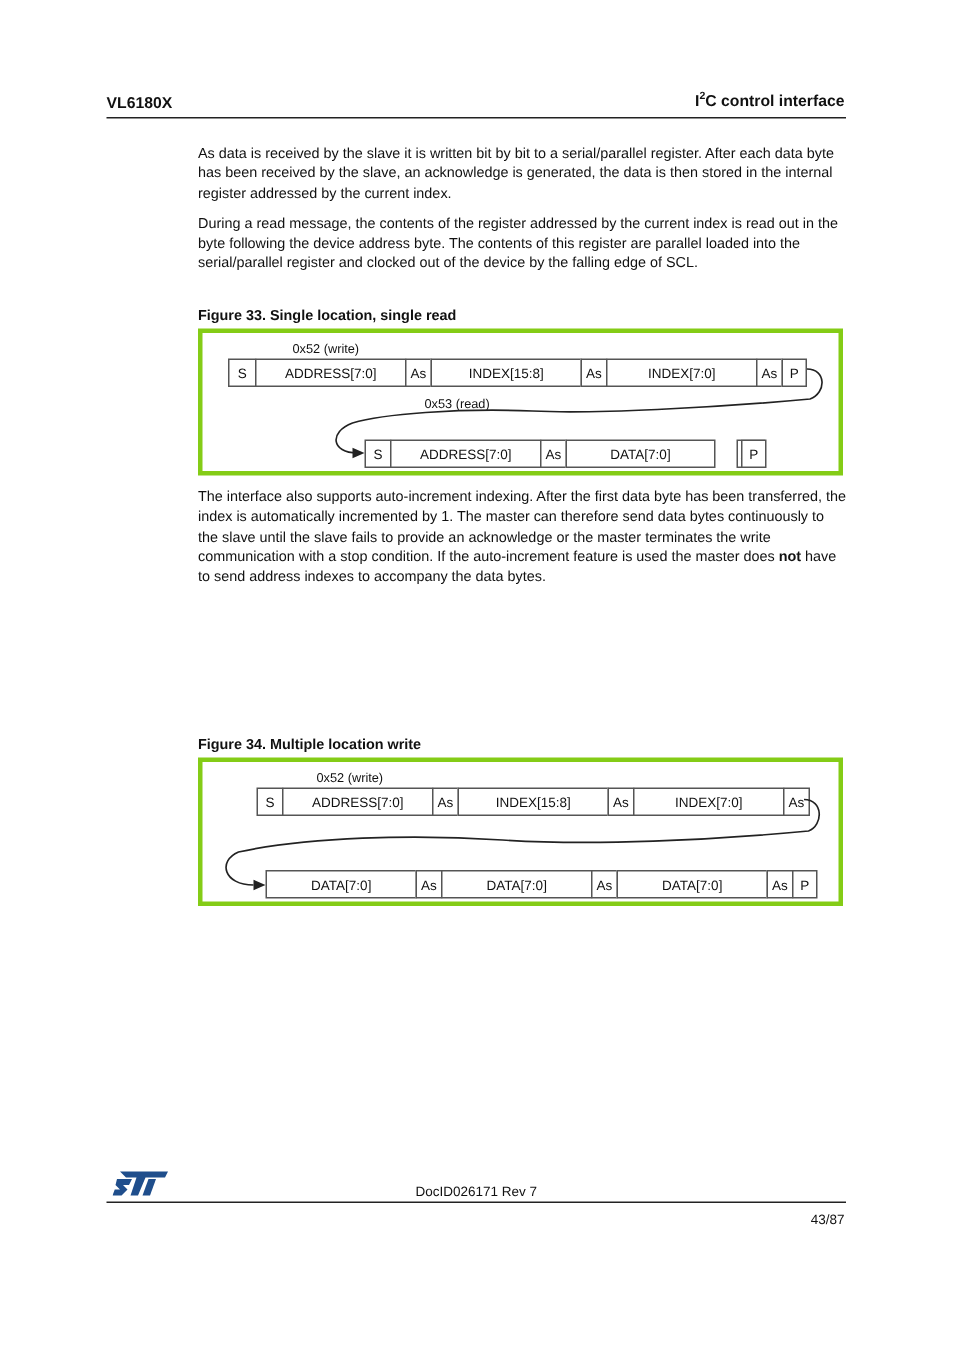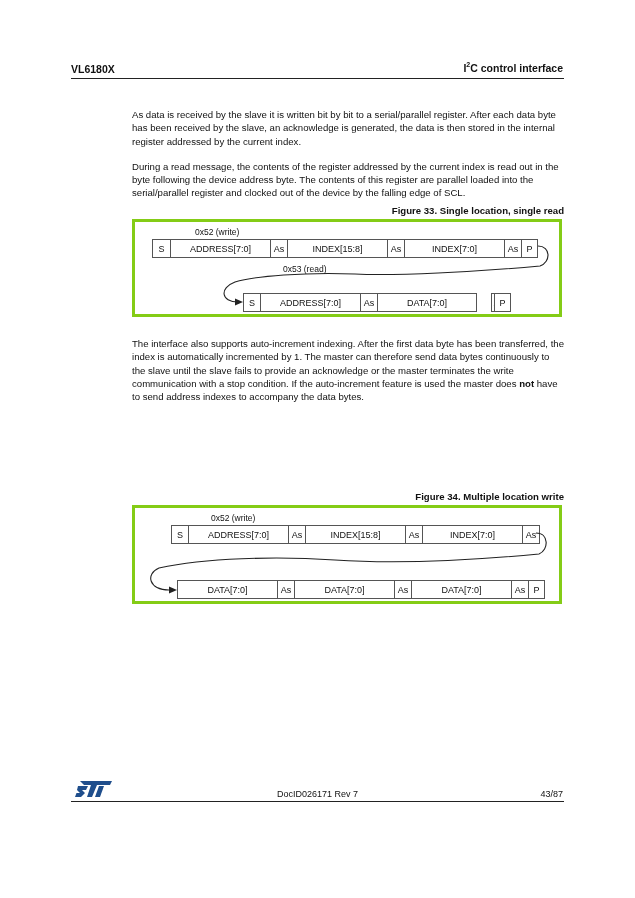--- a/index.html
+++ b/index.html
@@ -3,29 +3,29 @@
 <meta charset="utf-8">
 <style>
   html, body { margin: 0; padding: 0; background: #ffffff; }
   body { width: 635px; height: 898px; position: relative; overflow: hidden;
          font-family: "Liberation Sans", sans-serif; color: #111; }
   .hdr-left { position: absolute; left: 71px; top: 63px; font-size: 10.5px; font-weight: bold; text-align: center; }
   .hdr-right { position: absolute; right: 72px; top: 61px; font-size: 10.5px; font-weight: bold; }
   .hdr-right sup { font-size: 7px; }
   .hdr-rule { position: absolute; left: 71px; width: 493px; top: 78px; height: 0; border-top: 1.2px solid #222; }
   .body-text { position: absolute; left: 132px; width: 432px; font-size: 9.6px; line-height: 13.3px; }
-  .body-text p { margin: 12px 0 7px 0; }
-  .fig-title { position: absolute; left: 132px; width: 432px; text-align: right; font-size: 9.6px; font-weight: bold; }
+  .body-text p { margin: 0 0 7px 0; }
+  .fig-title { position: absolute; left: 132px; width: 432px; text-align: left; font-size: 9.6px; font-weight: bold; }
   .fig-frame { position: absolute; left: 132px; width: 430px; border: 3px solid #84cc16; box-sizing: border-box; }
   .cell { position: absolute; border: 1px solid #555; box-sizing: border-box; font-size: 9px; display: flex; align-items: center; justify-content: center; background: #fff; }
   .addr-label { position: absolute; font-size: 8.5px; }
   svg.arrow { position: absolute; left: 0; top: 0; overflow: visible; }
   .ftr-rule { position: absolute; left: 71px; width: 493px; top: 801px; height: 0; border-top: 1.2px solid #222; }
   .ftr-doc { position: absolute; left: 0; width: 635px; top: 789px; text-align: center; font-size: 9px; }
-  .ftr-page { position: absolute; right: 72px; top: 789px; font-size: 9px; }
+  .ftr-page { position: absolute; right: 72px; top: 808px; font-size: 9px; }
   .st-logo { position: absolute; left: 75px; top: 780px; }
 </style>
 </head>
 <body>
 
 <div class="hdr-left">VL6180X</div>
 <div class="hdr-right"><span>I</span><sup>2</sup><span>C control interface</span></div>
 <div class="hdr-rule"></div>
 
 <div class="body-text" style="top:96px;">

